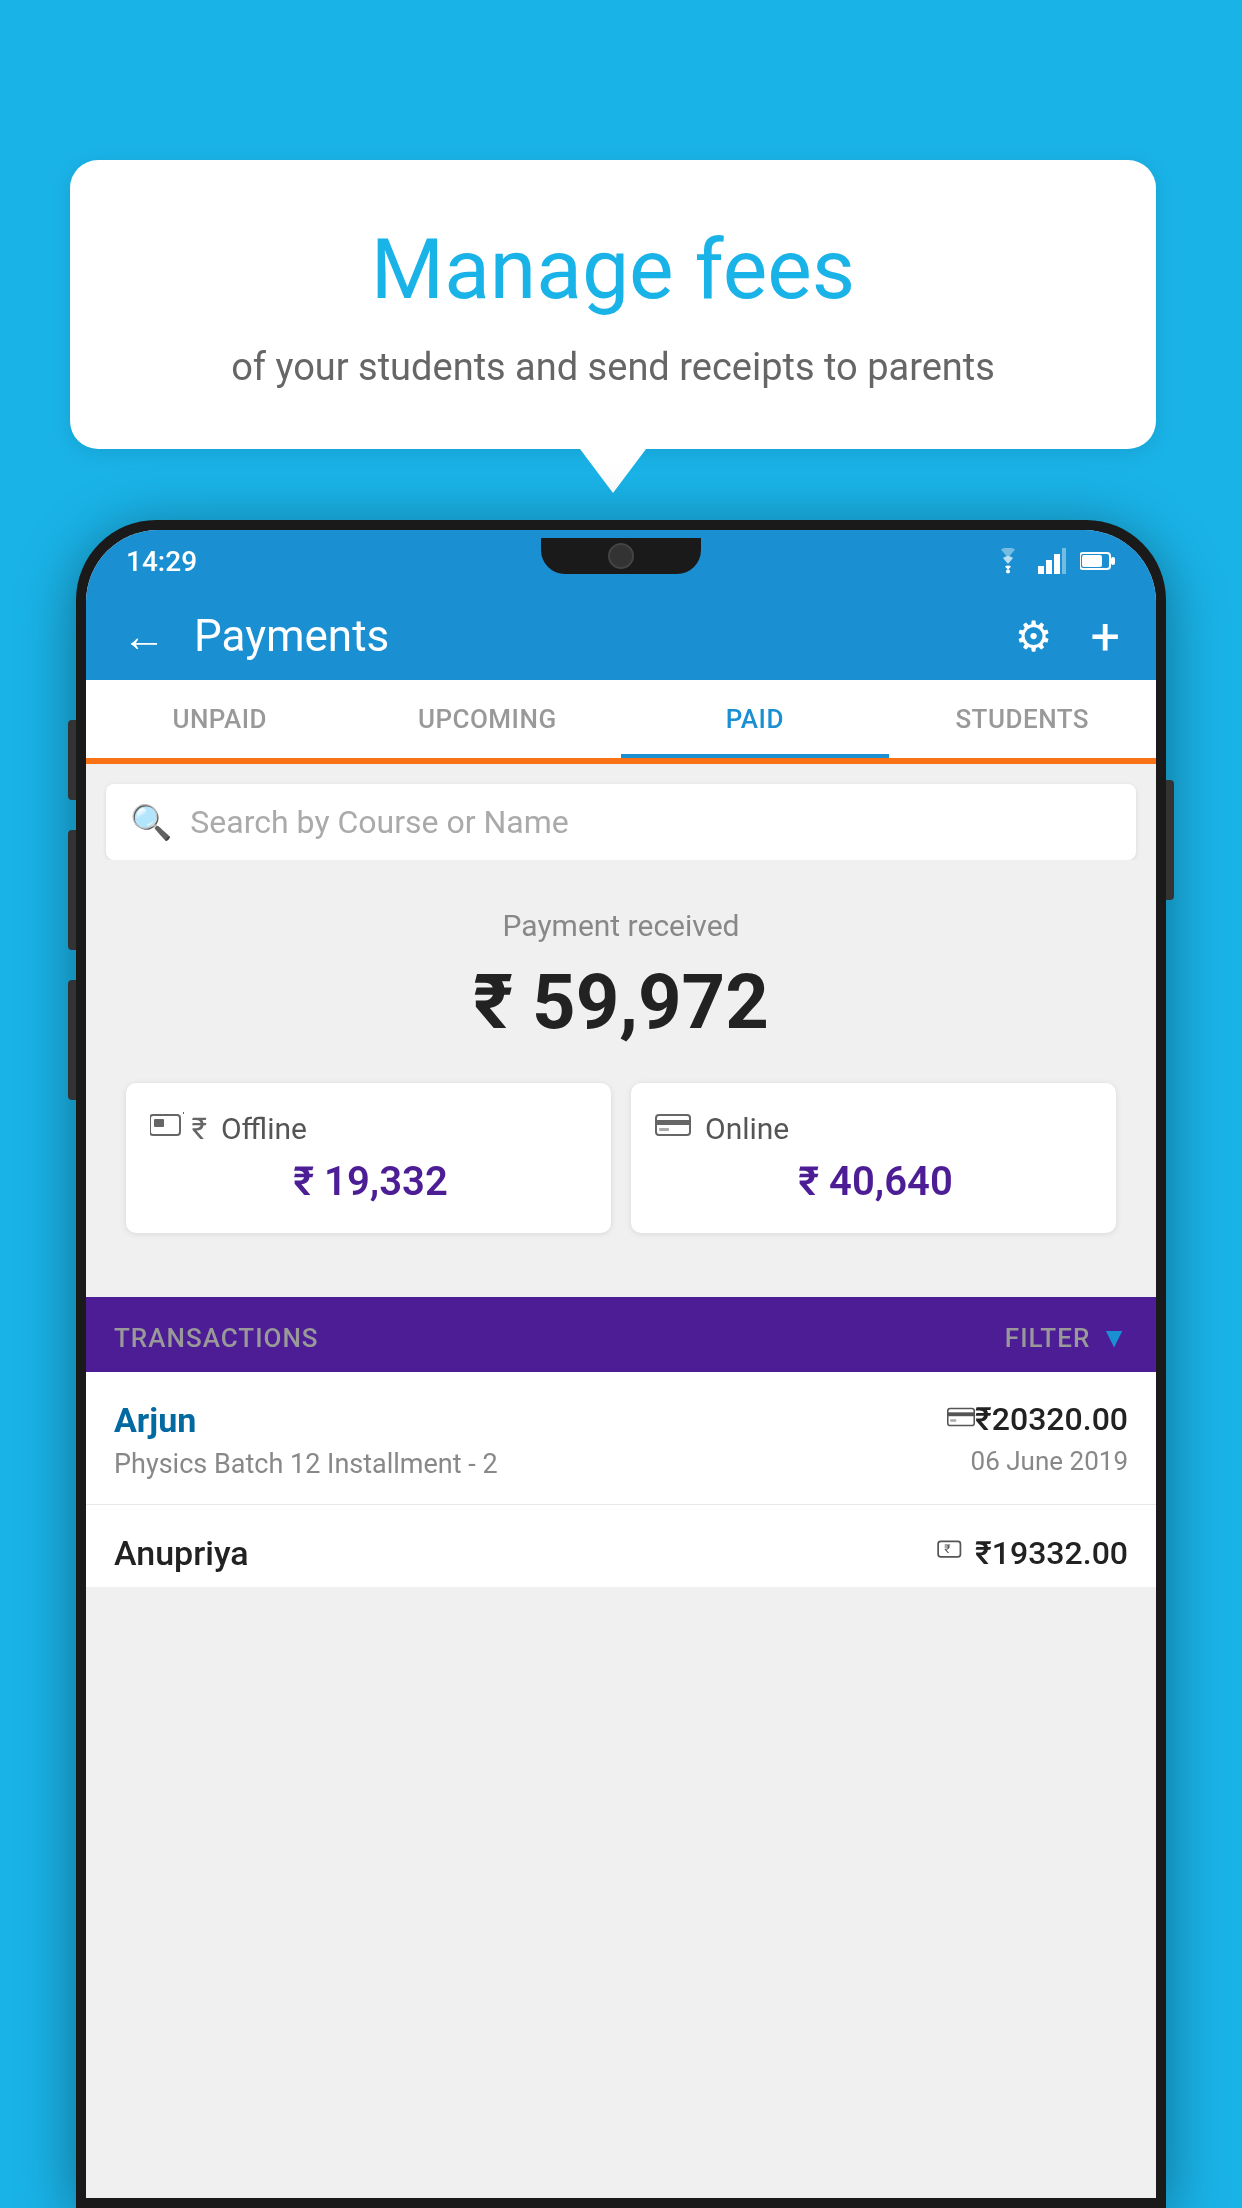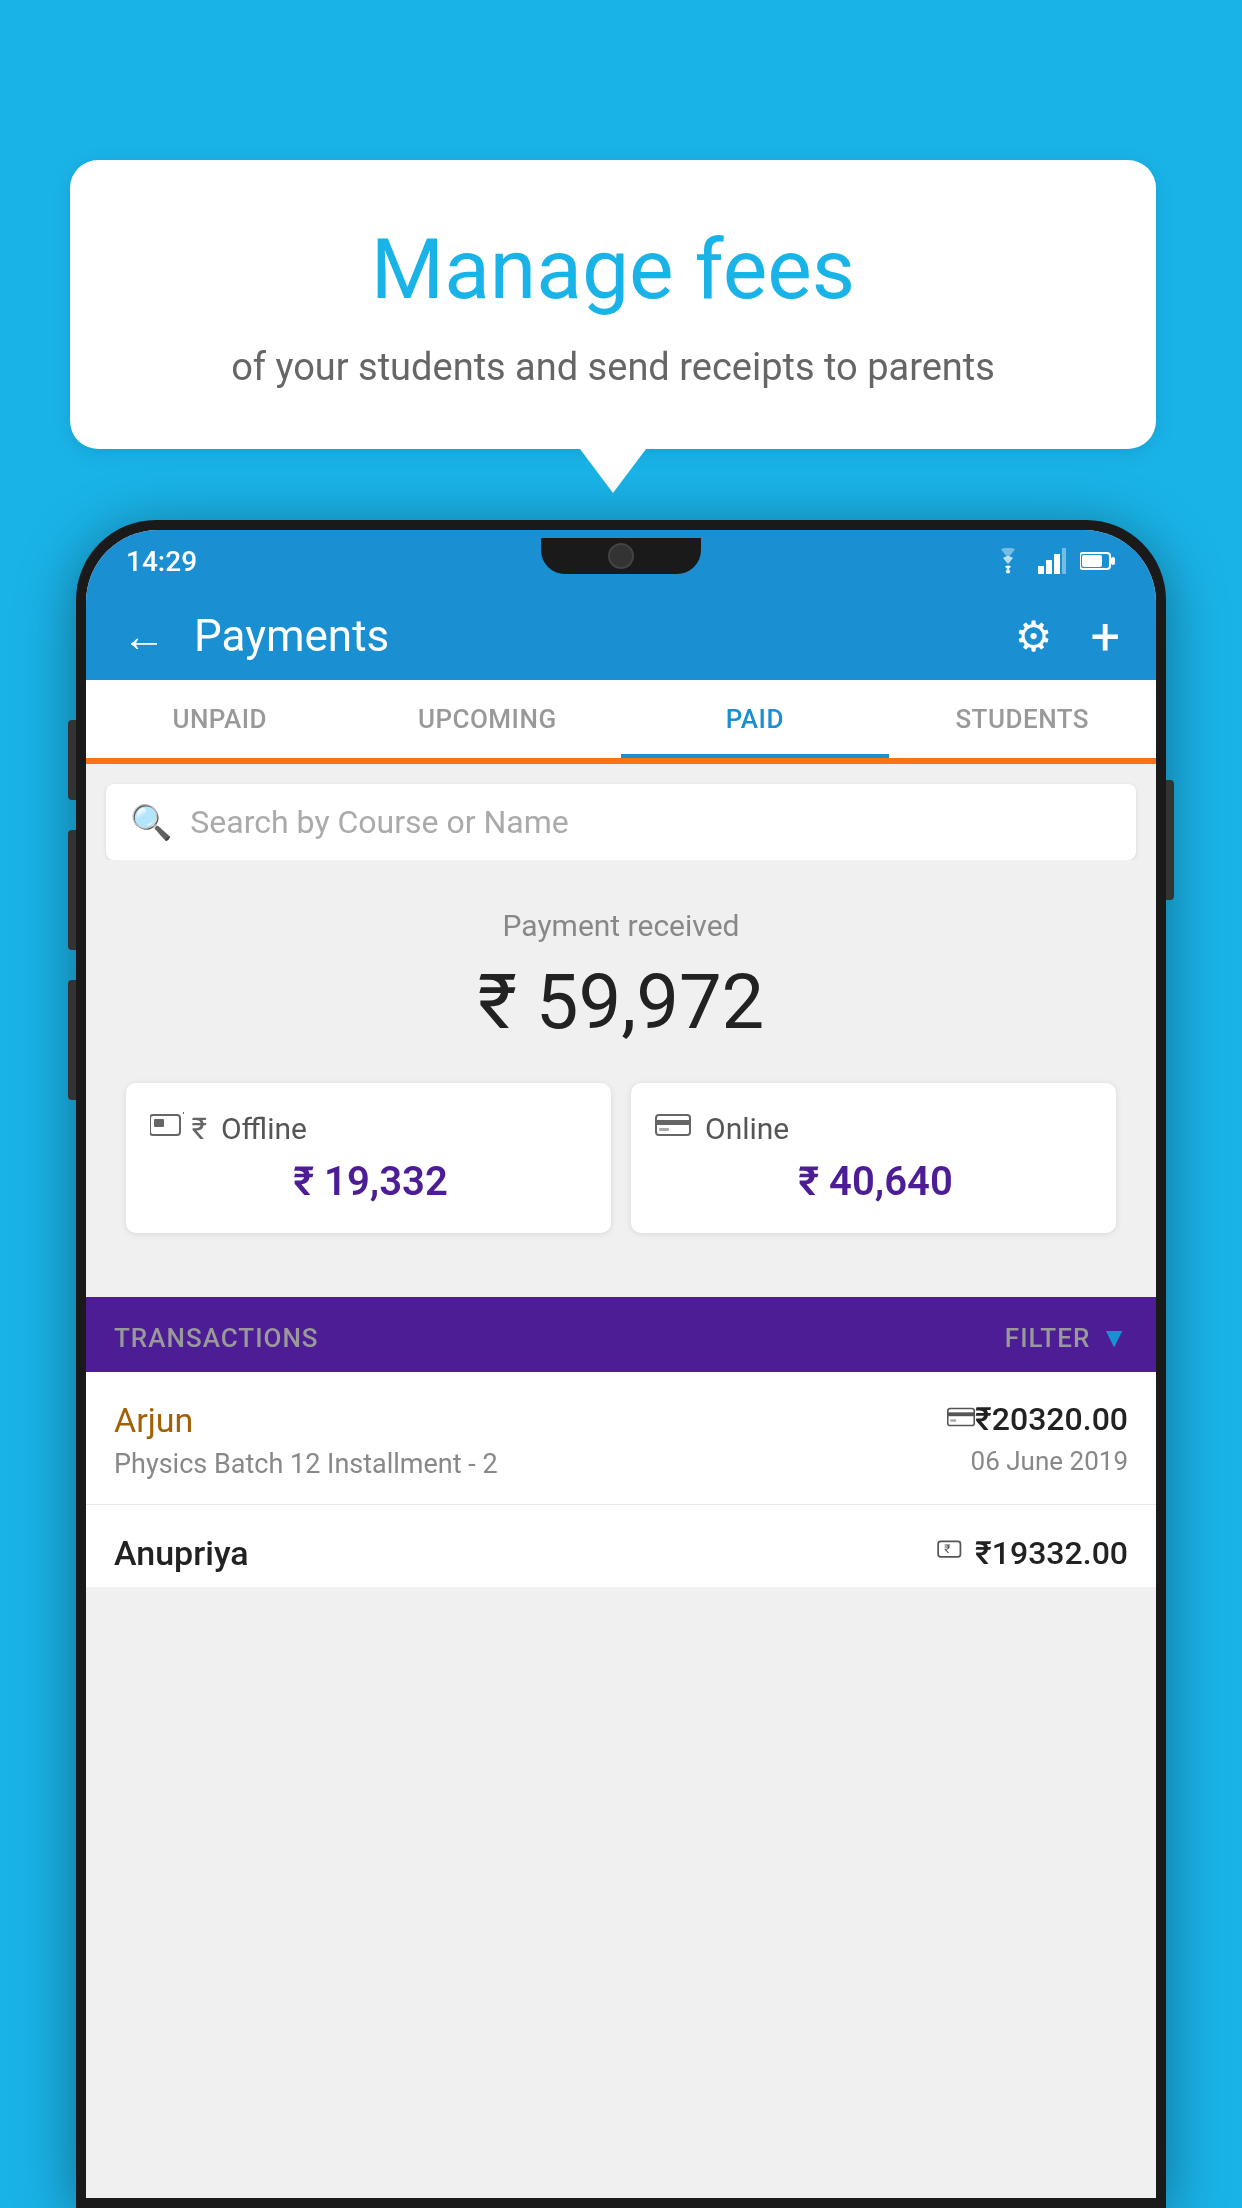--- a/index.html
+++ b/index.html
@@ -201,21 +201,21 @@
       text-align: center;
       padding: 48px 20px 36px;
     }
     .payment-received-label {
       font-size: 30px;
       color: #888;
       margin-bottom: 14px;
     }
     .payment-amount {
       font-size: 76px;
-      font-weight: 400;
+      font-weight: 700;
       color: #222;
       margin-bottom: 36px;
     }
 
     
     .payment-cards {
       display: flex;
       gap: 20px;
       padding: 0 20px;
       margin-bottom: 28px;
@@ -286,22 +286,22 @@
     .transaction-row {
       display: flex;
       align-items: flex-start;
       justify-content: space-between;
       padding: 28px 28px 24px;
       border-bottom: 1px solid #e8e8e8;
     }
     .transaction-left {}
     .transaction-name {
       font-size: 34px;
-      font-weight: 400;
-      color: #a16207;
+      font-weight: 700;
+      color: #0369a1;
       margin-bottom: 8px;
     }
     .transaction-desc {
       font-size: 27px;
       color: #888;
     }
     .transaction-right {
       text-align: right;
     }
     .transaction-amount-row {

